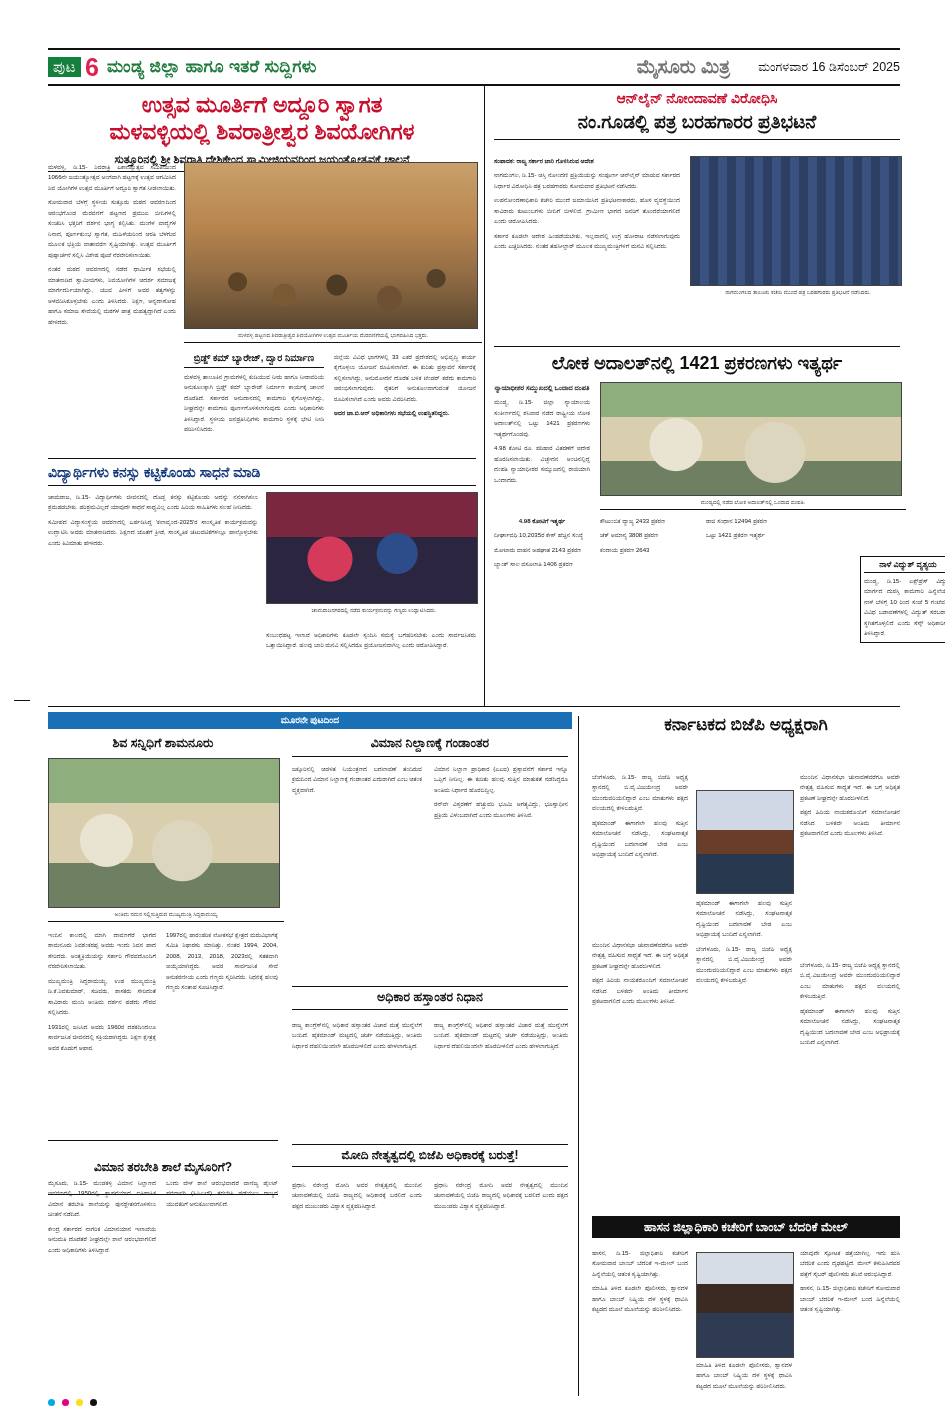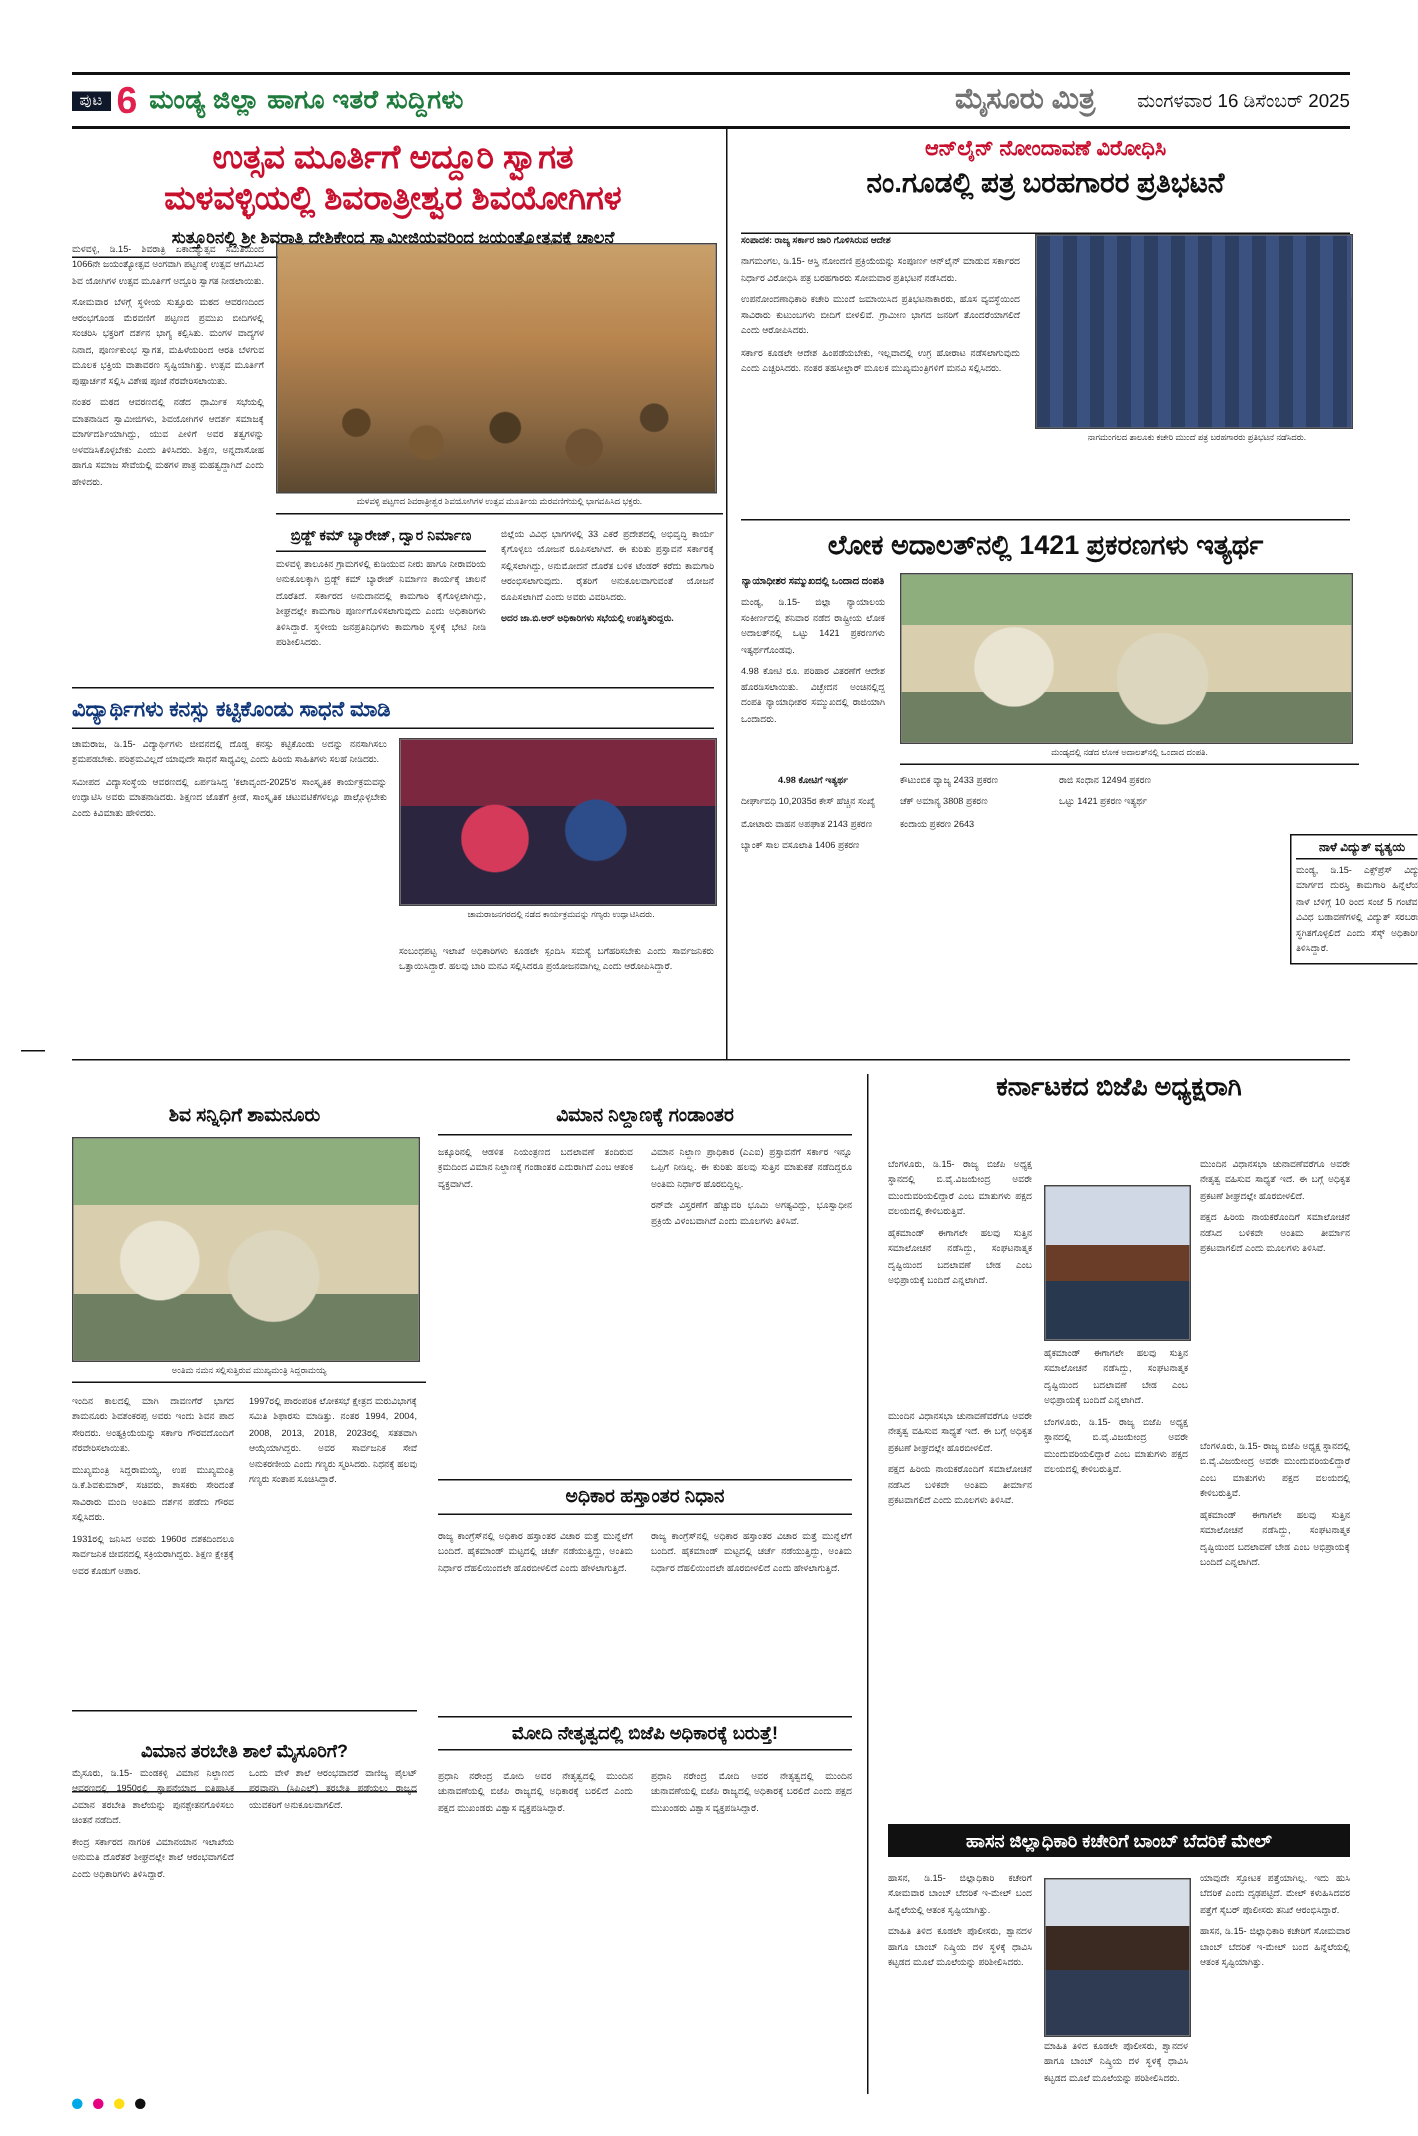--- a/index.html
+++ b/index.html
@@ -1,21 +1,21 @@
 <!DOCTYPE html>
 <html><head>
 <meta charset="utf-8">
 <style>
   html,body{margin:0;padding:0;background:#ffffff;}
   body{width:945px;height:1424px;font-family:"Liberation Sans",sans-serif;color:#111;position:relative;overflow:hidden;}
   .page{width:945px;height:1424px;position:relative;padding:0;box-sizing:border-box;}
 
   
   .masthead{position:absolute;left:48px;top:48px;width:852px;height:34px;border-top:2px solid #111;border-bottom:2px solid #111;display:flex;align-items:center;}
-  .page-badge{background:#0f172a;color:#fff;font-size:10px;padding:1px 5px;margin-right:4px;letter-spacing:.5px;}
+  .page-badge{background:#15803d;color:#fff;font-size:15px;padding:1px 5px;margin-right:4px;letter-spacing:.5px;}
   .page-num{color:#e0214d;font-size:25px;font-weight:bold;line-height:1;margin-right:8px;}
   .section-title{color:#1e7b3c;font-size:17px;font-weight:bold;letter-spacing:.3px;}
   .paper-name{color:#737373;font-size:19px;font-weight:bold;margin-left:auto;margin-right:28px;}
   .issue-date{font-size:12.5px;color:#111;}
 
   
   .kn{font-family:"Liberation Sans",sans-serif;}
   .body-col{font-size:6.1px;line-height:1.72;text-align:justify;color:#1a1a1a;}
   .body-col p{margin:0 0 4px 0;}
   .cap{font-size:5.6px;text-align:center;color:#222;line-height:1.5;padding:2px 3px 0 3px;}
@@ -116,21 +116,21 @@
     <p>ಸಮೀಪದ ವಿದ್ಯಾಸಂಸ್ಥೆಯ ಆವರಣದಲ್ಲಿ ಏರ್ಪಡಿಸಿದ್ದ 'ಕಲಾವೃಂದ-2025'ರ ಸಾಂಸ್ಕೃತಿಕ ಕಾರ್ಯಕ್ರಮವನ್ನು ಉದ್ಘಾಟಿಸಿ ಅವರು ಮಾತನಾಡಿದರು. ಶಿಕ್ಷಣದ ಜೊತೆಗೆ ಕ್ರೀಡೆ, ಸಾಂಸ್ಕೃತಿಕ ಚಟುವಟಿಕೆಗಳಲ್ಲೂ ಪಾಲ್ಗೊಳ್ಳಬೇಕು ಎಂದು ಕಿವಿಮಾತು ಹೇಳಿದರು.</p>
   </div>
   <div class="photo ph-stage frame" style="position:absolute;left:266px;top:492px;width:210px;height:110px;"></div>
   <div class="cap kn" style="position:absolute;left:266px;top:604px;width:210px;">ಚಾಮರಾಜನಗರದಲ್ಲಿ ನಡೆದ ಕಾರ್ಯಕ್ರಮವನ್ನು ಗಣ್ಯರು ಉದ್ಘಾಟಿಸಿದರು.</div>
   <div class="body-col kn" style="position:absolute;left:266px;top:630px;width:210px;">
     <p>ಸಂಬಂಧಪಟ್ಟ ಇಲಾಖೆ ಅಧಿಕಾರಿಗಳು ಕೂಡಲೇ ಸ್ಪಂದಿಸಿ ಸಮಸ್ಯೆ ಬಗೆಹರಿಸಬೇಕು ಎಂದು ಸಾರ್ವಜನಿಕರು ಒತ್ತಾಯಿಸಿದ್ದಾರೆ. ಹಲವು ಬಾರಿ ಮನವಿ ಸಲ್ಲಿಸಿದರೂ ಪ್ರಯೋಜನವಾಗಿಲ್ಲ ಎಂದು ಆರೋಪಿಸಿದ್ದಾರೆ.</p>
   </div>
 
   <div style="position:absolute;left:494px;top:90px;width:406px;">
     <div class="h-red kn" style="font-size:14px;text-align:center;">ಆನ್‌ಲೈನ್ ನೋಂದಾವಣೆ ವಿರೋಧಿಸಿ</div>
-    <div class="h-black kn" style="font-size:18.5px;text-align:center;margin-top:3px;border-bottom:1px solid #111;padding-bottom:22px;">ನಂ.ಗೂಡಲ್ಲಿ ಪತ್ರ ಬರಹಗಾರರ ಪ್ರತಿಭಟನೆ</div>
+    <div class="h-black kn" style="font-size:18.5px;text-align:center;margin-top:3px;border-bottom:1px solid #111;padding-bottom:6px;">ನಂ.ಗೂಡಲ್ಲಿ ಪತ್ರ ಬರಹಗಾರರ ಪ್ರತಿಭಟನೆ</div>
   </div>
   <div class="body-col kn" style="position:absolute;left:494px;top:156px;width:186px;">
     <p style="font-weight:bold;">ಸಂಪಾದಕ: ರಾಜ್ಯ ಸರ್ಕಾರ ಜಾರಿ ಗೊಳಿಸಿರುವ ಆದೇಶ</p>
     <p>ನಾಗಮಂಗಲ, ಡಿ.15- ಆಸ್ತಿ ನೋಂದಣಿ ಪ್ರಕ್ರಿಯೆಯನ್ನು ಸಂಪೂರ್ಣ ಆನ್‌ಲೈನ್ ಮಾಡುವ ಸರ್ಕಾರದ ನಿರ್ಧಾರ ವಿರೋಧಿಸಿ ಪತ್ರ ಬರಹಗಾರರು ಸೋಮವಾರ ಪ್ರತಿಭಟನೆ ನಡೆಸಿದರು.</p>
     <p>ಉಪನೋಂದಣಾಧಿಕಾರಿ ಕಚೇರಿ ಮುಂದೆ ಜಮಾಯಿಸಿದ ಪ್ರತಿಭಟನಾಕಾರರು, ಹೊಸ ವ್ಯವಸ್ಥೆಯಿಂದ ಸಾವಿರಾರು ಕುಟುಂಬಗಳು ಬೀದಿಗೆ ಬೀಳಲಿವೆ. ಗ್ರಾಮೀಣ ಭಾಗದ ಜನರಿಗೆ ತೊಂದರೆಯಾಗಲಿದೆ ಎಂದು ಆರೋಪಿಸಿದರು.</p>
     <p>ಸರ್ಕಾರ ಕೂಡಲೇ ಆದೇಶ ಹಿಂಪಡೆಯಬೇಕು, ಇಲ್ಲವಾದಲ್ಲಿ ಉಗ್ರ ಹೋರಾಟ ನಡೆಸಲಾಗುವುದು ಎಂದು ಎಚ್ಚರಿಸಿದರು. ನಂತರ ತಹಸೀಲ್ದಾರ್ ಮೂಲಕ ಮುಖ್ಯಮಂತ್ರಿಗಳಿಗೆ ಮನವಿ ಸಲ್ಲಿಸಿದರು.</p>
   </div>
   <div class="photo ph-group frame" style="position:absolute;left:690px;top:156px;width:210px;height:128px;"></div>
   <div class="cap kn" style="position:absolute;left:690px;top:286px;width:210px;">ನಾಗಮಂಗಲದ ತಾಲೂಕು ಕಚೇರಿ ಮುಂದೆ ಪತ್ರ ಬರಹಗಾರರು ಪ್ರತಿಭಟನೆ ನಡೆಸಿದರು.</div>
 
@@ -161,20 +161,21 @@
   <div class="body-col kn" style="position:absolute;left:706px;top:516px;width:96px;">
     <p>ರಾಜಿ ಸಂಧಾನ 12494 ಪ್ರಕರಣ</p>
     <p>ಒಟ್ಟು 1421 ಪ್ರಕರಣ ಇತ್ಯರ್ಥ</p>
   </div>
 
   <div style="position:absolute;left:860px;top:556px;width:88px;border:1px solid #111;padding:3px;">
     <div class="h-black kn" style="font-size:8px;text-align:center;border-bottom:1px solid #111;padding-bottom:2px;">ನಾಳೆ ವಿದ್ಯುತ್ ವ್ಯತ್ಯಯ</div>
     <div class="body-col kn" style="margin-top:3px;">ಮಂಡ್ಯ, ಡಿ.15- ಎಕ್ಸ್‌ಪ್ರೆಸ್ ವಿದ್ಯುತ್ ಮಾರ್ಗದ ದುರಸ್ತಿ ಕಾಮಗಾರಿ ಹಿನ್ನೆಲೆಯಲ್ಲಿ ನಾಳೆ ಬೆಳಿಗ್ಗೆ 10 ರಿಂದ ಸಂಜೆ 5 ಗಂಟೆವರೆಗೆ ವಿವಿಧ ಬಡಾವಣೆಗಳಲ್ಲಿ ವಿದ್ಯುತ್ ಸರಬರಾಜು ಸ್ಥಗಿತಗೊಳ್ಳಲಿದೆ ಎಂದು ಸೆಸ್ಕ್ ಅಧಿಕಾರಿಗಳು ತಿಳಿಸಿದ್ದಾರೆ.</div>
   </div>
 
+  <div class="bar kn" style="position:absolute;left:48px;top:712px;width:524px;">ಮೂರನೇ ಪುಟದಿಂದ</div>
 
   <div class="h-black kn" style="position:absolute;left:48px;top:736px;width:230px;font-size:12.5px;text-align:center;">ಶಿವ ಸನ್ನಿಧಿಗೆ ಶಾಮನೂರು</div>
   <div class="photo ph-flower frame" style="position:absolute;left:48px;top:758px;width:230px;height:148px;"></div>
   <div class="cap kn" style="position:absolute;left:48px;top:908px;width:230px;border-bottom:1px solid #111;padding-bottom:3px;">ಅಂತಿಮ ನಮನ ಸಲ್ಲಿಸುತ್ತಿರುವ ಮುಖ್ಯಮಂತ್ರಿ ಸಿದ್ದರಾಮಯ್ಯ</div>
 
   <div class="body-col kn" style="position:absolute;left:48px;top:930px;width:108px;">
     <p>ಇಂದಿನ ಕಾಲದಲ್ಲಿ ಮಾಗಿ ದಾವಣಗೆರೆ ಭಾಗದ ಶಾಮನೂರು ಶಿವಶಂಕರಪ್ಪ ಅವರು ಇಂದು ಶಿವನ ಪಾದ ಸೇರಿದರು. ಅಂತ್ಯಕ್ರಿಯೆಯನ್ನು ಸರ್ಕಾರಿ ಗೌರವದೊಂದಿಗೆ ನೆರವೇರಿಸಲಾಯಿತು.</p>
     <p>ಮುಖ್ಯಮಂತ್ರಿ ಸಿದ್ದರಾಮಯ್ಯ, ಉಪ ಮುಖ್ಯಮಂತ್ರಿ ಡಿ.ಕೆ.ಶಿವಕುಮಾರ್, ಸಚಿವರು, ಶಾಸಕರು ಸೇರಿದಂತೆ ಸಾವಿರಾರು ಮಂದಿ ಅಂತಿಮ ದರ್ಶನ ಪಡೆದು ಗೌರವ ಸಲ್ಲಿಸಿದರು.</p>
     <p>1931ರಲ್ಲಿ ಜನಿಸಿದ ಅವರು 1960ರ ದಶಕದಿಂದಲೂ ಸಾರ್ವಜನಿಕ ಜೀವನದಲ್ಲಿ ಸಕ್ರಿಯರಾಗಿದ್ದರು. ಶಿಕ್ಷಣ ಕ್ಷೇತ್ರಕ್ಕೆ ಅವರ ಕೊಡುಗೆ ಅಪಾರ.</p>
   </div>

